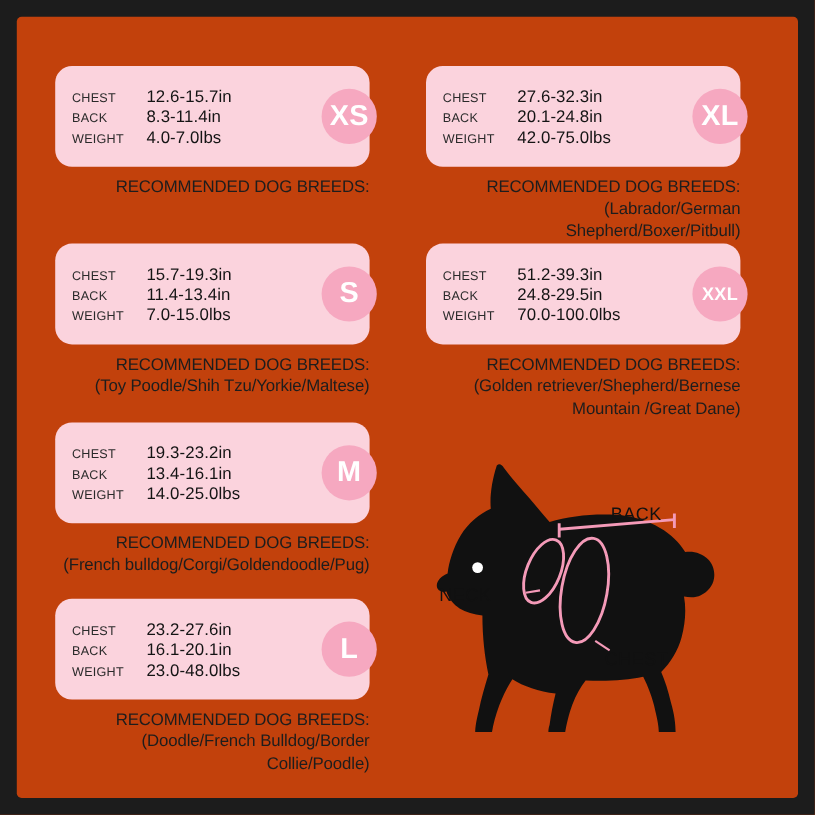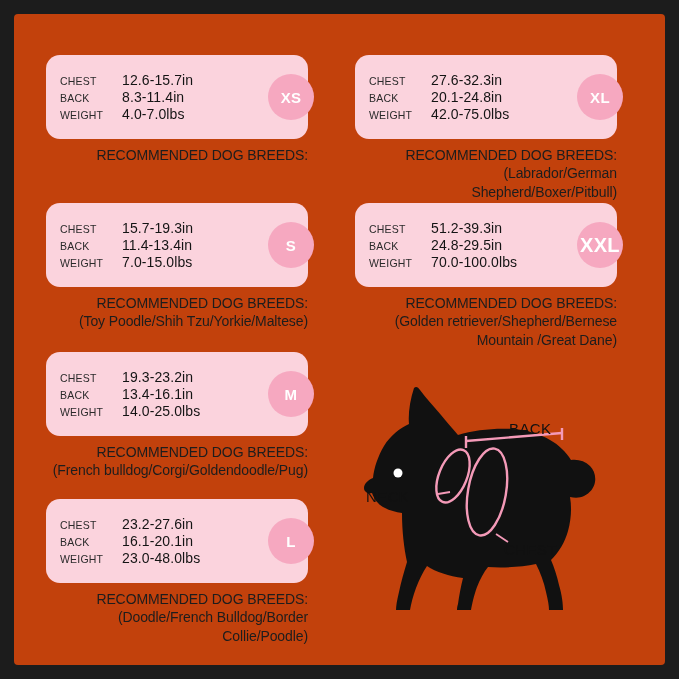--- a/index.html
+++ b/index.html
@@ -66,28 +66,28 @@
   .badge {
     position: absolute;
     right: -6px;
     top: 50%;
     transform: translateY(-50%);
     width: 46px;
     height: 46px;
     border-radius: 50%;
     background: #f6a8c0;
     color: #ffffff;
-    font-size: 15px;
+    font-size: 24px;
     font-weight: bold;
     display: flex;
     align-items: center;
     justify-content: center;
     letter-spacing: .3px;
   }
-  .badge.small-text { font-size: 20px; }
+  .badge.small-text { font-size: 15px; }
   .breeds {
     margin-top: 7px;
     text-align: right;
     font-size: 14px;
     color: #1d1d1d;
     line-height: 1.32;
     letter-spacing: -.1px;
   }
 
   

